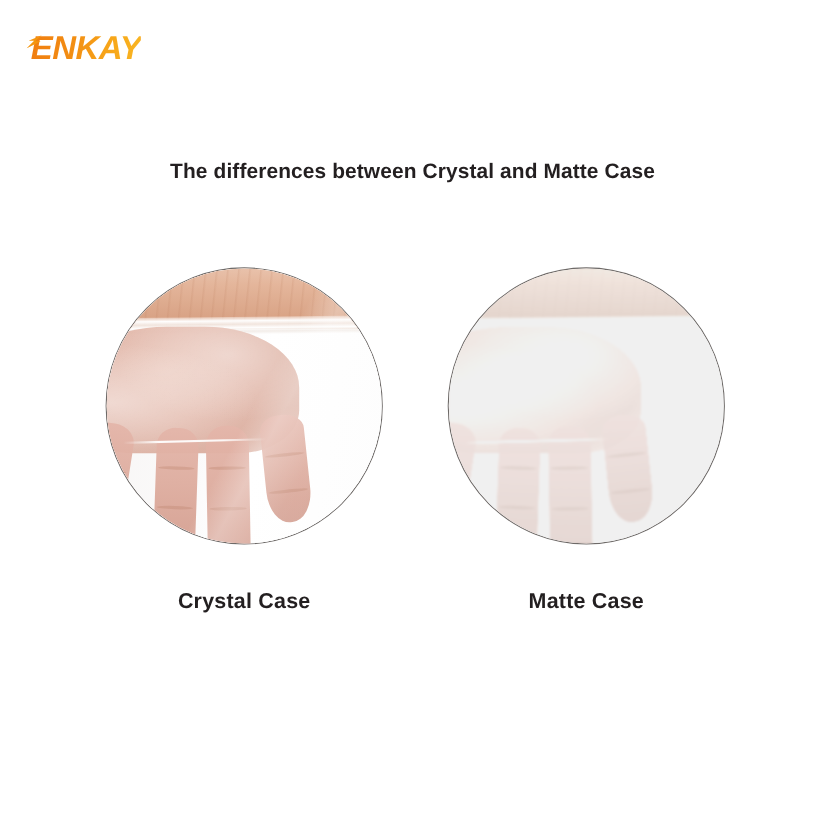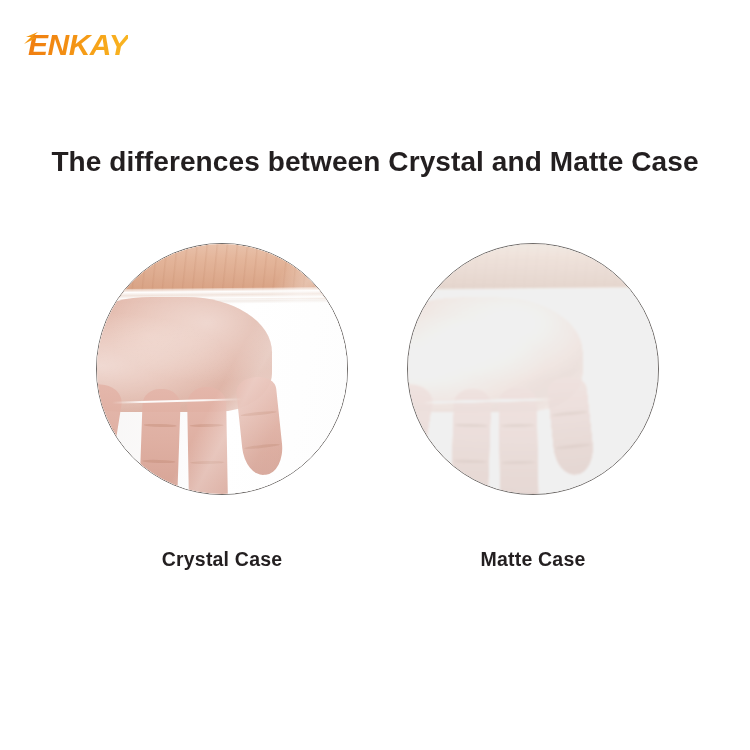--- a/index.html
+++ b/index.html
@@ -48,21 +48,21 @@
     pointer-events: none;
   }
 
   
   .headline {
     position: absolute;
     left: 0;
     right: 0;
     top: 146px;
     text-align: center;
-    font-size: 28px;
+    font-size: 19px;
     font-weight: bold;
     color: #231f20;
     letter-spacing: 0.1px;
   }
 
   
   .compare-row {
     position: absolute;
     left: 0;
     top: 243px;
@@ -244,21 +244,20 @@
   
   .caption {
     position: absolute;
     top: 536px;
     width: 252px;
     text-align: center;
     font-size: 19.5px;
     font-weight: bold;
     color: #231f20;
     letter-spacing: 0.2px;
-    margin-top: 12px;
   }
   .caption.left  { left: 96px; }
   .caption.right { left: 407px; }
 </style>
 </head>
 <body>
 
 <div class="brand-logo">
   <svg class="brand-logo-flash" viewBox="0 0 16 12">
     <polygon points="14,0 2,5 7,5 0,12 13,5.5 8,5.5" fill="#F4960F"></polygon>

